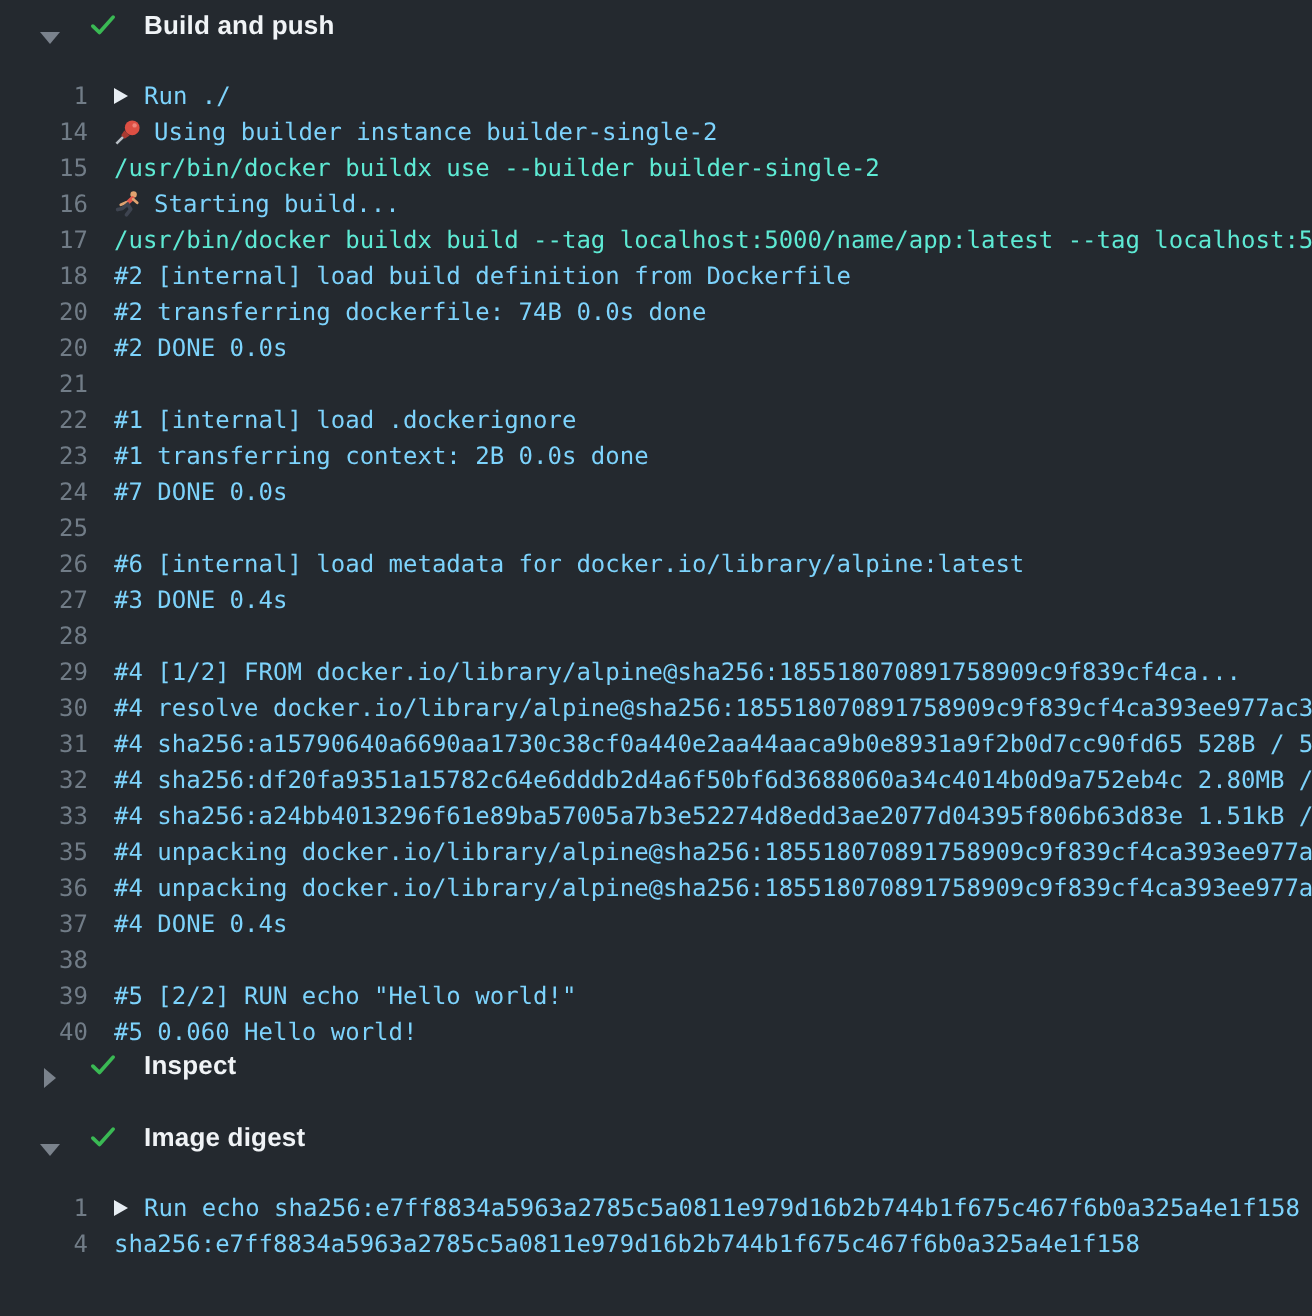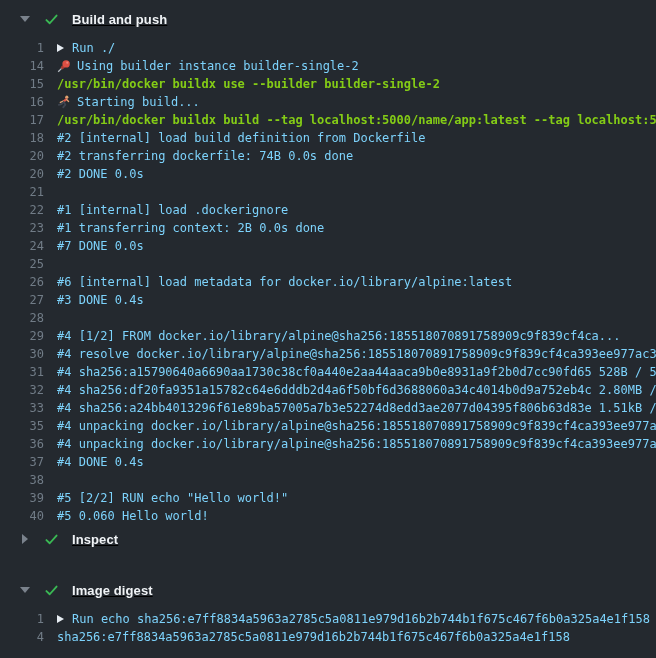--- a/index.html
+++ b/index.html
@@ -7,48 +7,48 @@
     width:656px;height:658px;
     background:#24292f;
     overflow:hidden;
     font-family:"Liberation Sans", sans-serif;
     -webkit-font-smoothing:antialiased;
   }
   .log-viewer{width:656px;height:658px;padding-top:5px;box-sizing:border-box;}
 
   
   .section-header{
-    display:flex;align-items:center;height:28px;
-    padding-left:19px;cursor:pointer;text-decoration:underline;
+    display:flex;height:28px;
+    padding-left:19px;cursor:pointer;
   }
   .chev{width:12px;display:flex;justify-content:center;align-items:center;margin-right:13px;}
   .chev-down{width:0;height:0;border-left:5px solid transparent;border-right:5px solid transparent;border-top:6px solid #7a828c;}
   .chev-right{width:0;height:0;border-top:5px solid transparent;border-bottom:5px solid transparent;border-left:6px solid #7a828c;}
   .check{width:15px;height:15px;margin-right:13px;flex:none;}
   .section-title{
     color:#f0f3f6;font-size:13px;font-weight:700;letter-spacing:.1px;
   }
-  .section-header.gap-top{margin-top:23px;}
+  .section-header.gap-top{margin-top:8px;}
 
   
   .log-block{padding-top:6px;padding-bottom:0;}
   .log-row{
     display:flex;align-items:center;height:18px;
     font-family:"DejaVu Sans Mono","Liberation Mono",monospace;
     font-size:12px;line-height:18px;white-space:pre;
   }
   .line-num{
     width:44px;flex:none;text-align:right;
     color:#717c87;cursor:pointer;user-select:none;
   }
   .line-body{
     margin-left:13px;flex:1;overflow:hidden;display:flex;align-items:center;white-space:pre;
   }
   .line-text{color:#7dd3fc;white-space:pre;}
-  .line-text.cmd{color:#84cc16;font-weight:700;text-align:center;}
+  .line-text.cmd{color:#5eead4;font-weight:400;text-align:center;}
   .play{width:0;height:0;border-top:4.5px solid transparent;border-bottom:4.5px solid transparent;border-left:7px solid #e7edf3;margin-right:8px;flex:none;}
   .emoji-ico{width:14px;height:14px;margin-right:6px;flex:none;display:inline-flex;}
 </style>
 </head>
 <body>
 
 <div class="log-viewer" id="log-viewer">
     <div class="section-header">
       <span class="chev">
         <span class="chev-down"></span>

